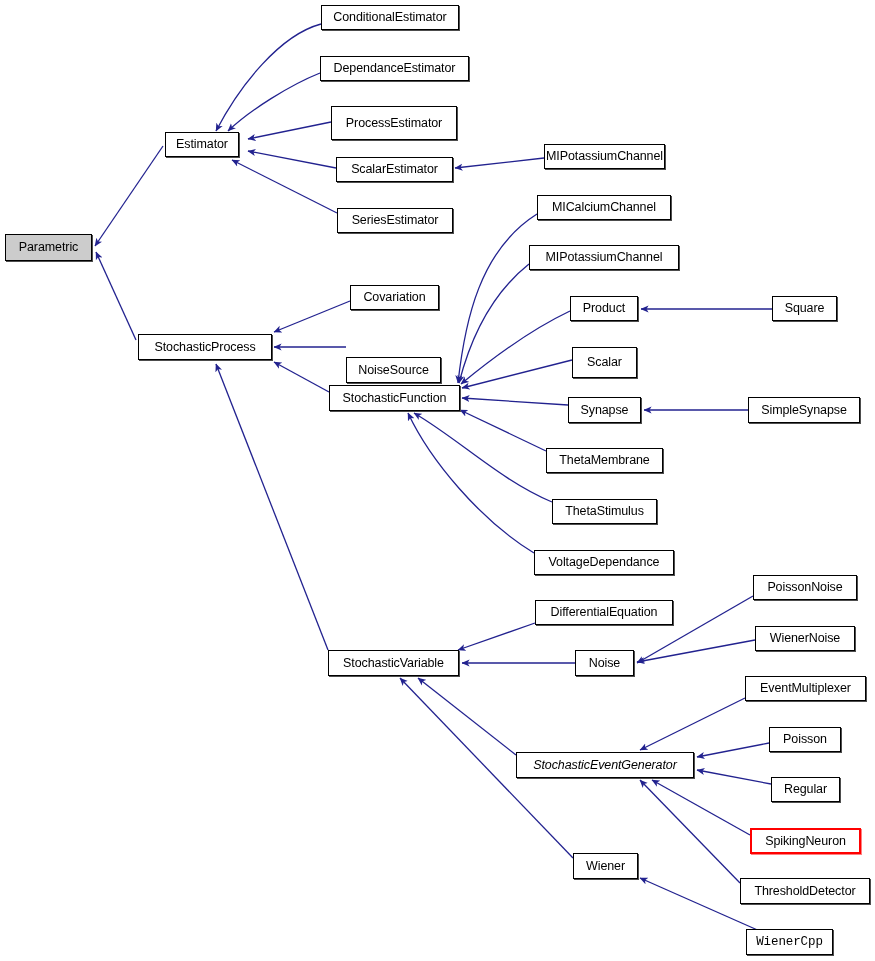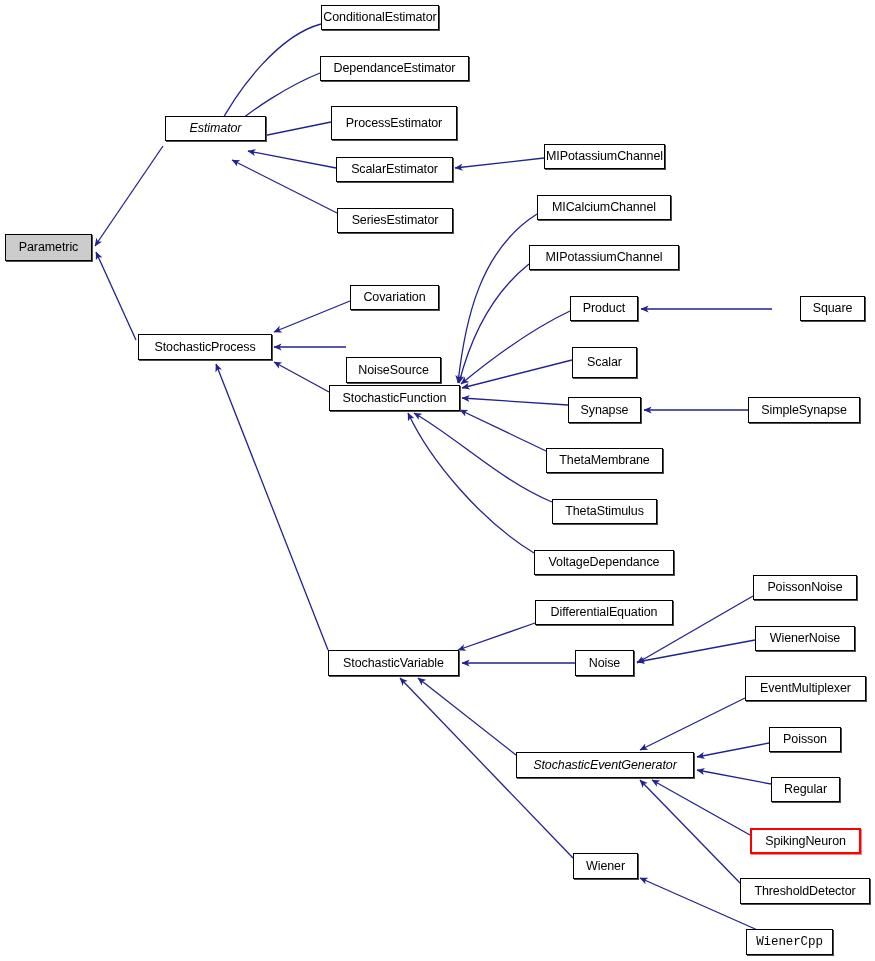--- a/index.html
+++ b/index.html
@@ -78,24 +78,24 @@
       <path d="M 769,743 L 697,757" fill="none" stroke="#22228f" stroke-width="1.3" marker-end="url(#arrow)"></path>
       <path d="M 771,784 L 697,770" fill="none" stroke="#22228f" stroke-width="1.3" marker-end="url(#arrow)"></path>
       <path d="M 750,835 L 652,780" fill="none" stroke="#22228f" stroke-width="1.3" marker-end="url(#arrow)"></path>
       <path d="M 740,883 L 640,780" fill="none" stroke="#22228f" stroke-width="1.3" marker-end="url(#arrow)"></path>
       <path d="M 762,932 L 640,878" fill="none" stroke="#22228f" stroke-width="1.3" marker-end="url(#arrow)"></path>
     </svg>
   <div id="nodes">
       <div class="node root" style="left: 5px; top: 234px; width: 87px; height: 27px;">
         <span class="lbl">Parametric</span>
       </div>
-      <div class="node" style="left: 165px; top: 116px; width: 101px; height: 25px; font-style: italic;">
+      <div class="node" style="left: 165px; top: 132px; width: 74px; height: 25px;">
         <span class="lbl">Estimator</span>
       </div>
-      <div class="node" style="left: 321px; top: 5px; width: 118px; height: 25px;">
+      <div class="node" style="left: 321px; top: 5px; width: 138px; height: 25px;">
         <span class="lbl">ConditionalEstimator</span>
       </div>
       <div class="node" style="left: 320px; top: 56px; width: 149px; height: 25px;">
         <span class="lbl">DependanceEstimator</span>
       </div>
       <div class="node" style="left: 331px; top: 106px; width: 126px; height: 34px;">
         <span class="lbl">ProcessEstimator</span>
       </div>
       <div class="node" style="left: 336px; top: 157px; width: 117px; height: 25px;">
         <span class="lbl">ScalarEstimator</span>
@@ -120,21 +120,21 @@
       </div>
       <div class="node" style="left: 537px; top: 195px; width: 134px; height: 25px;">
         <span class="lbl">MICalciumChannel</span>
       </div>
       <div class="node" style="left: 529px; top: 245px; width: 150px; height: 25px;">
         <span class="lbl">MIPotassiumChannel</span>
       </div>
       <div class="node" style="left: 570px; top: 296px; width: 68px; height: 25px;">
         <span class="lbl">Product</span>
       </div>
-      <div class="node" style="left: 772px; top: 296px; width: 65px; height: 25px; margin-left: 28px;">
+      <div class="node" style="left: 772px; top: 296px; width: 65px; height: 25px;">
         <span class="lbl">Square</span>
       </div>
       <div class="node" style="left: 572px; top: 347px; width: 65px; height: 31px; justify-content: center;">
         <span class="lbl">Scalar</span>
       </div>
       <div class="node" style="left: 568px; top: 397px; width: 73px; height: 26px;">
         <span class="lbl">Synapse</span>
       </div>
       <div class="node" style="left: 748px; top: 397px; width: 112px; height: 26px;">
         <span class="lbl">SimpleSynapse</span>

